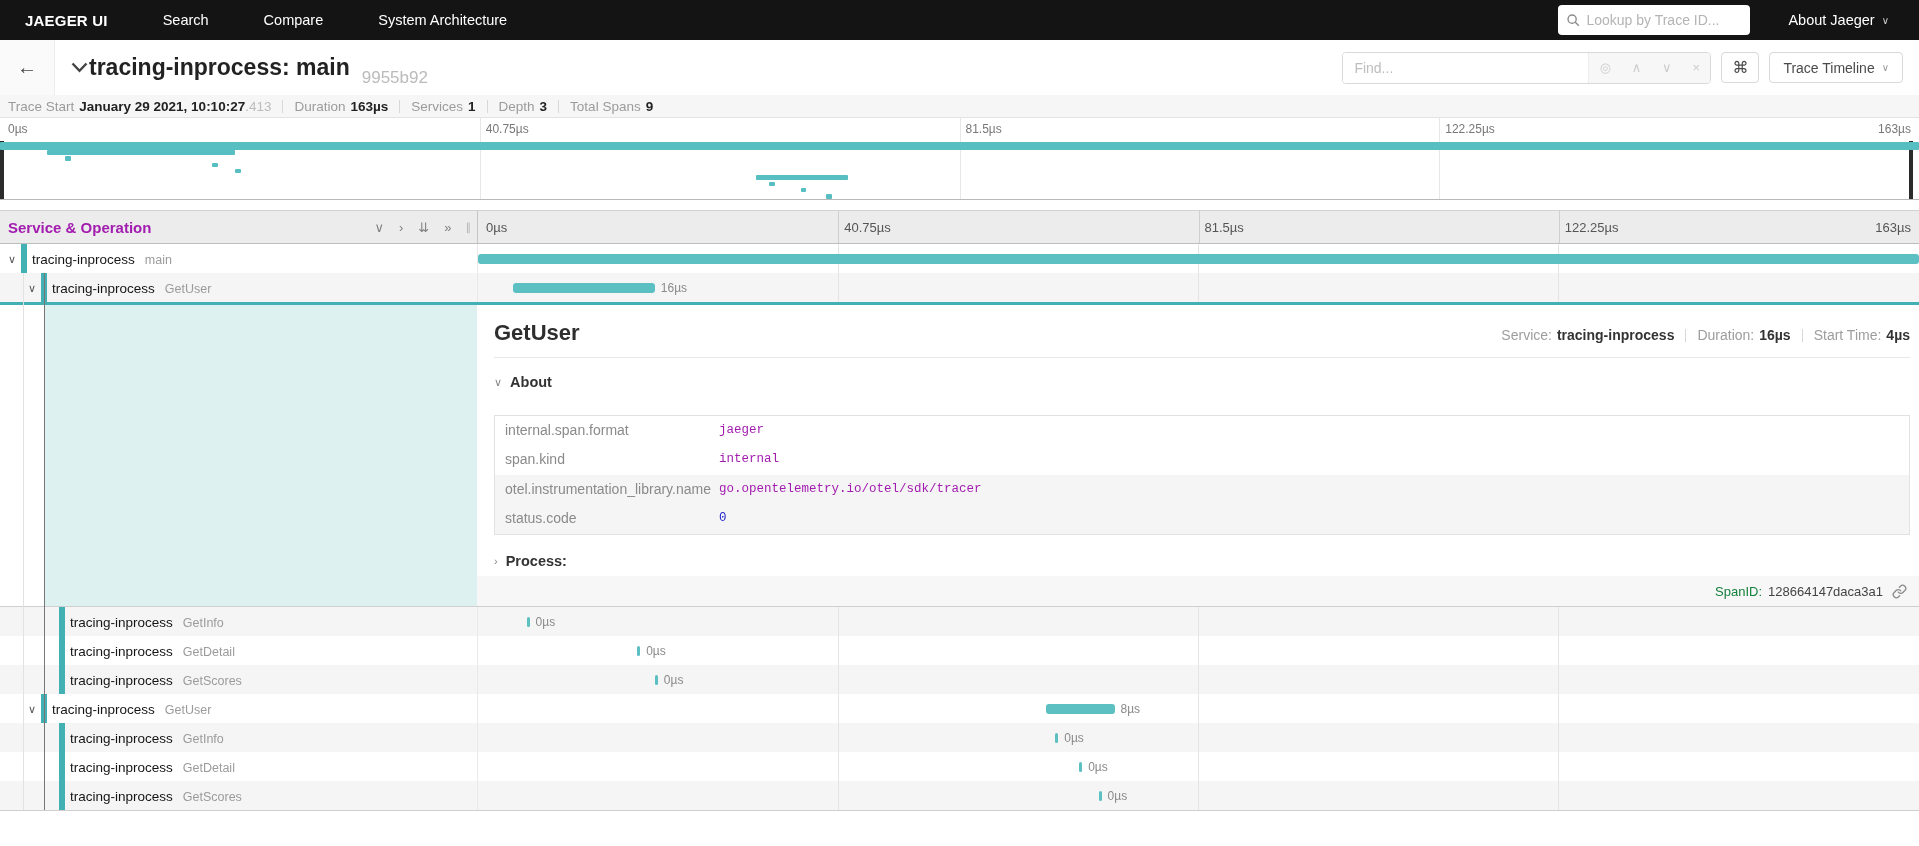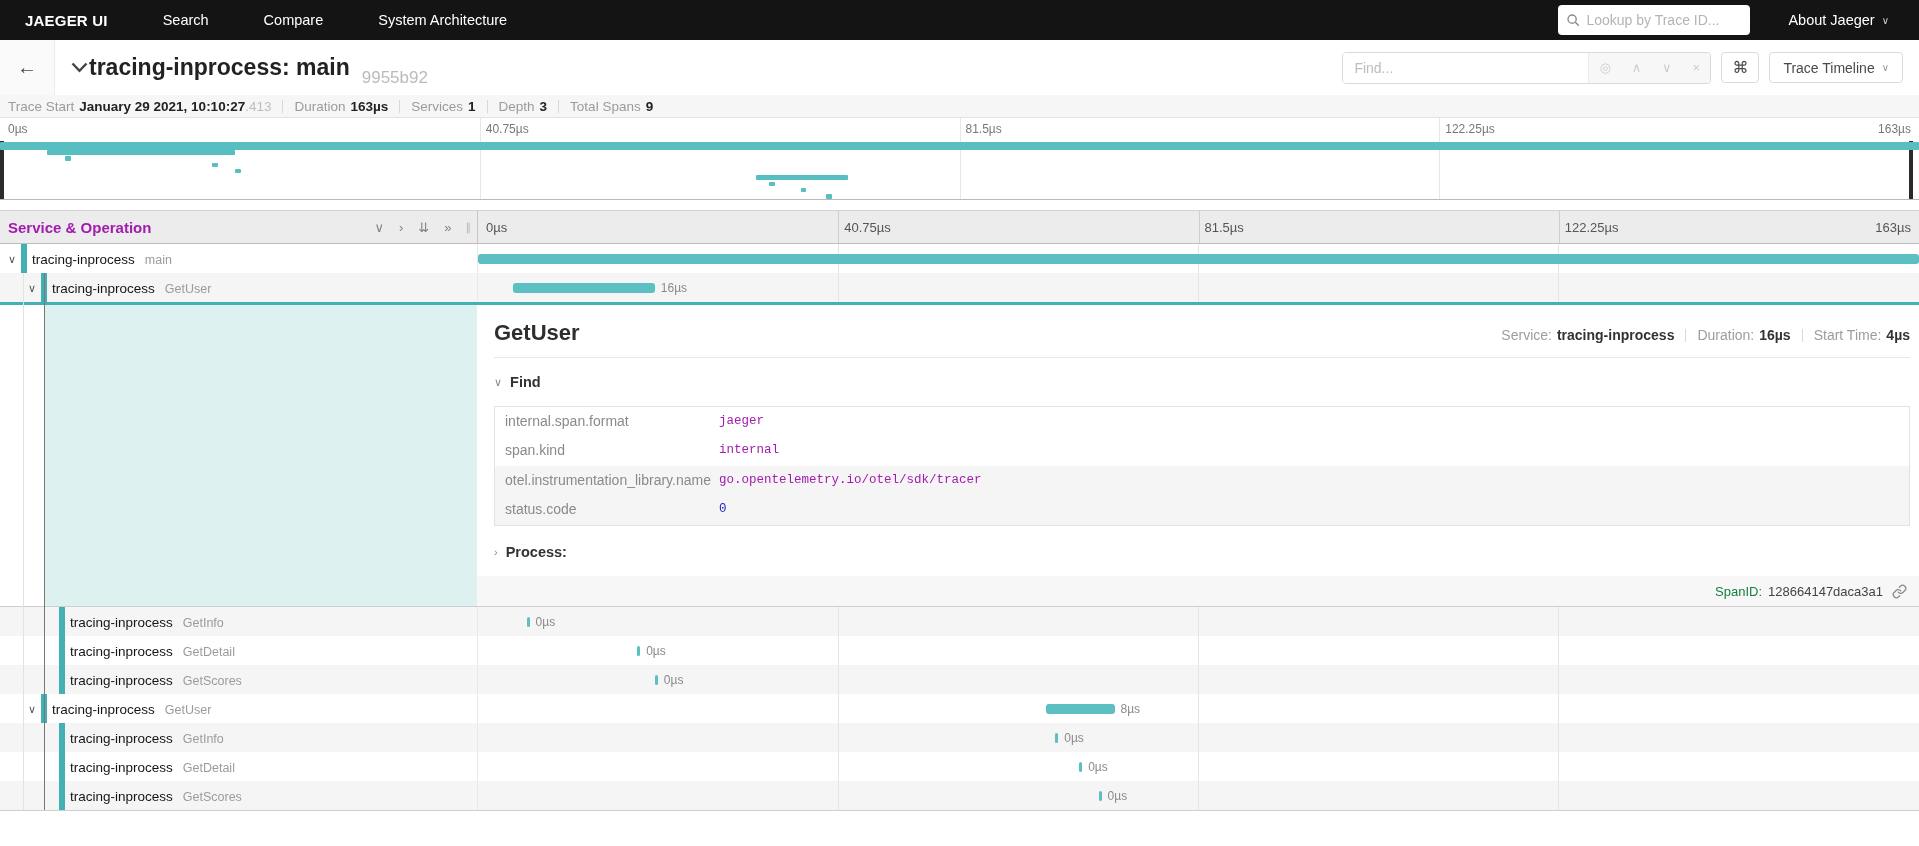--- a/index.html
+++ b/index.html
@@ -82,21 +82,21 @@
   .d-content { position:absolute; left:494px; right:9px; top:0; bottom:30px; }
   .d-head { display:flex; align-items:baseline; padding-top:15px; }
   .d-title { font-size:22px; font-weight:600; color:#2e2e2e; }
   .d-head .spacer { flex:1; }
   .d-meta { font-size:14px; color:#9d9d9d; display:flex; align-items:center; white-space:nowrap; }
   .d-meta b { color:#333; font-weight:700; margin-left:5px; }
   .d-divider { border-bottom:1px solid #e8e8e8; margin-top:11px; }
   .acc-head { margin-top:16px; display:flex; align-items:center; cursor:pointer; }
   .acc-chev { font-size:11px; color:#888; }
   .acc-label { font-size:14.5px; font-weight:700; color:#333; margin-left:8px; }
-  .d-table { margin-top:16px; border:1px solid #e2e2e2; background:#fff; }
+  .d-table { margin-top:25px; border:1px solid #e2e2e2; background:#fff; }
   .d-tr { height:29.4px; display:flex; }
   .d-tr.alt { background:#f5f5f5; }
   .d-key { width:224px; padding-left:10px; font-size:14px; color:#8a8a8a; line-height:29.4px; }
   .d-val { font-family:"Liberation Mono","DejaVu Sans Mono",monospace; font-size:12.5px; line-height:29.4px; }
   .d-val.string { color:#a21caf; }
   .d-val.number { color:#2626cc; }
   .d-process { margin-top:18px; }
   .d-foot { position:absolute; left:477px; right:0; bottom:0; height:30px; background:#f7f7f7; display:flex; align-items:center; justify-content:flex-end; padding-right:12px; }
   .d-foot .lbl { font-size:13px; color:#15803d; }
   .d-foot .val { font-size:13px; color:#444; margin-left:6px; }
@@ -256,21 +256,21 @@
             <span>Duration:</span>
               <b>16µs</b>
             <span class="sep"></span>
             <span>Start Time:</span>
               <b>4µs</b>
           </span>
         </div>
         <div class="d-divider"></div>
         <div class="acc-head">
           <span class="acc-chev">∨</span>
-          <span class="acc-label">Find</span>
+          <span class="acc-label">About</span>
         </div>
         <div class="d-table" id="tags-table">
             <div class="d-tr">
               <div class="d-key">internal.span.format</div>
               <div class="d-val string">jaeger</div>
             </div>
             <div class="d-tr">
               <div class="d-key">span.kind</div>
               <div class="d-val string">internal</div>
             </div>

